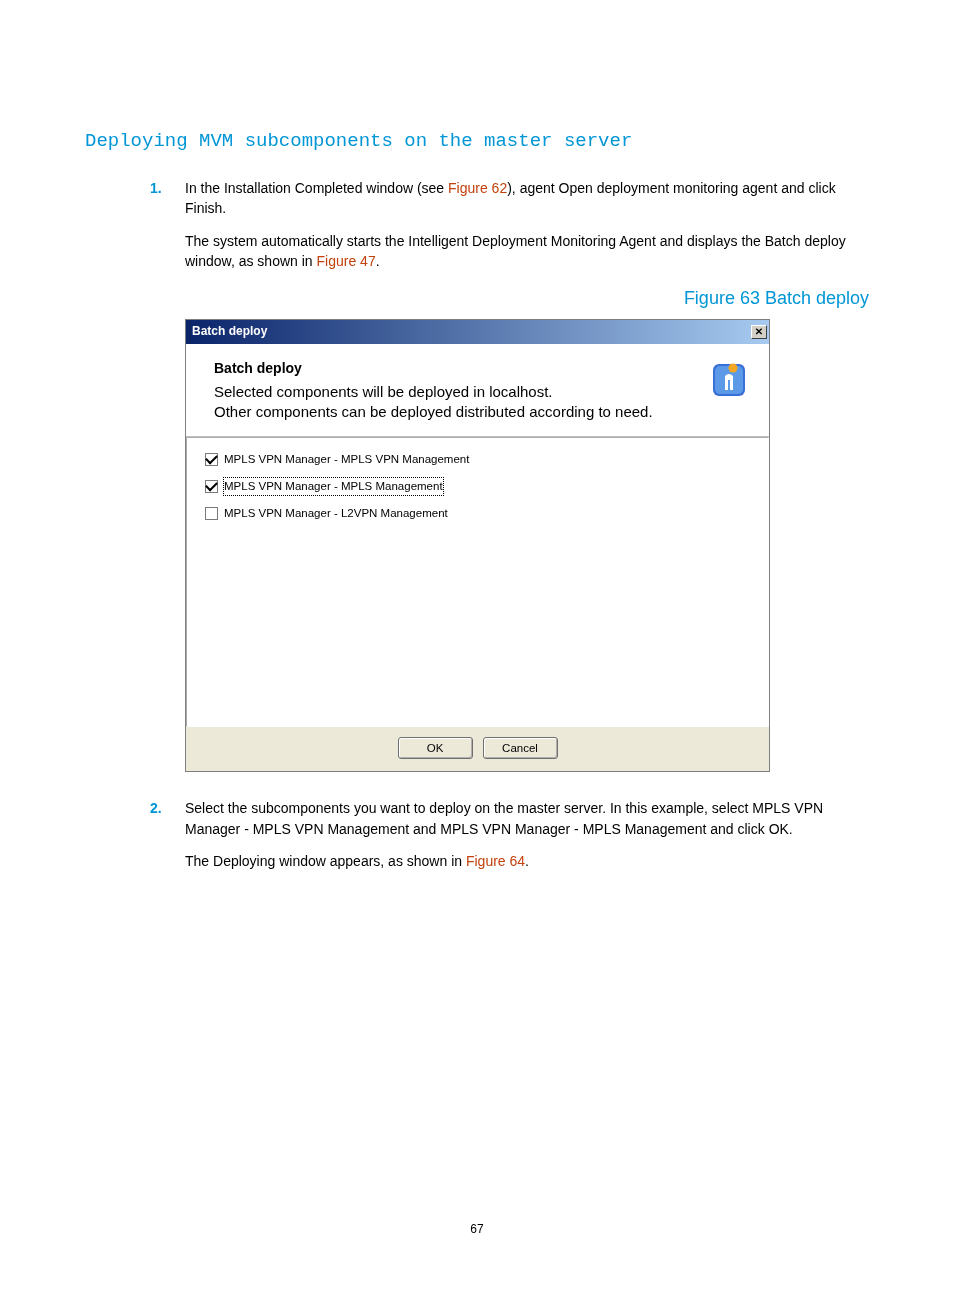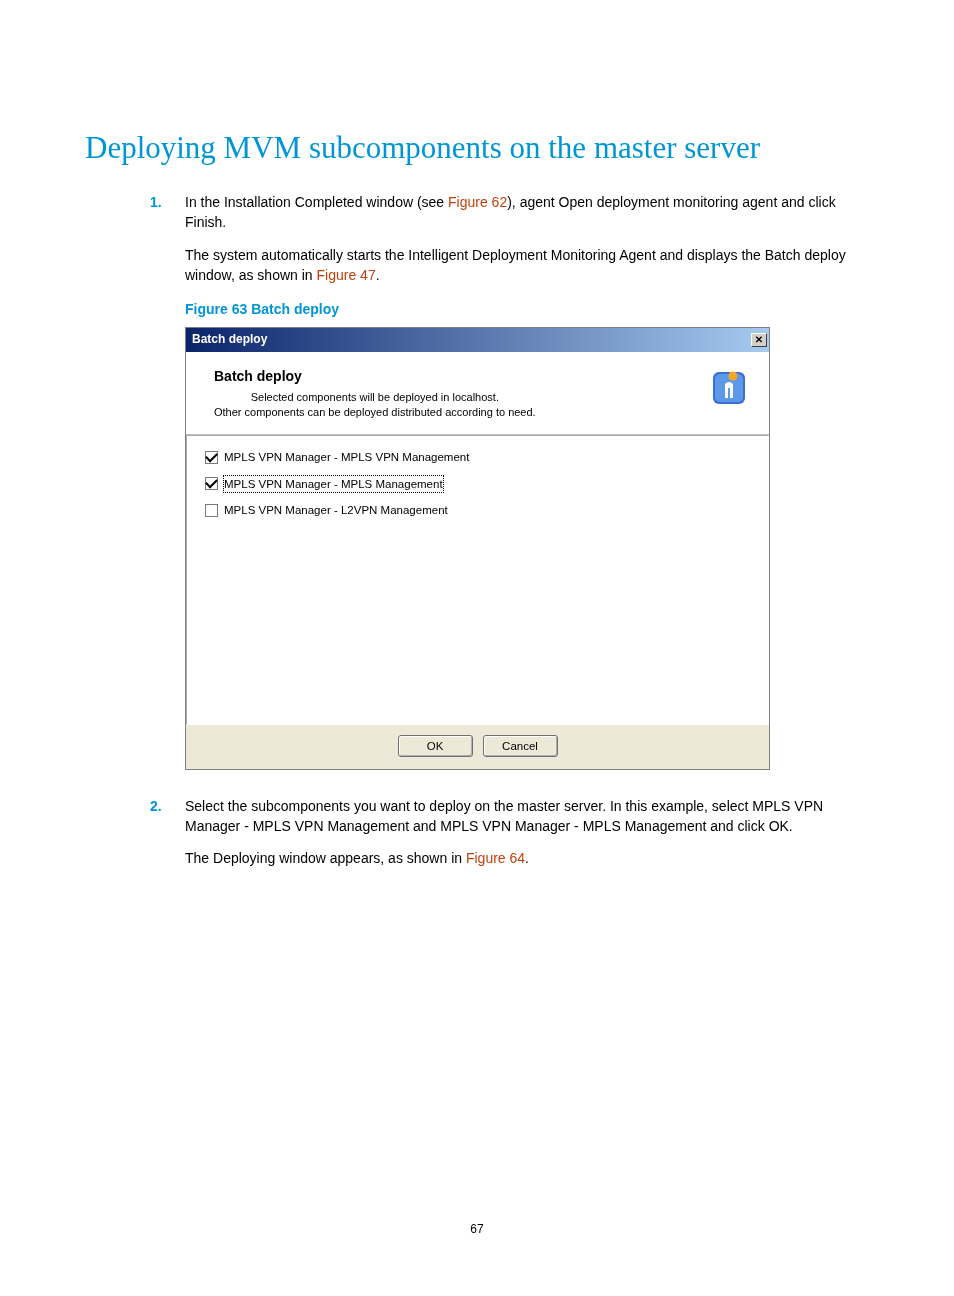--- a/index.html
+++ b/index.html
@@ -10,24 +10,24 @@
     font-family: Arial, Helvetica, sans-serif;
     color: #000;
     position: relative;
     font-size: 14px;
   }
   .page {
     padding: 130px 85px 0 85px;
   }
   h1.section-title {
     font-weight: 400;
-    font-size: 31px;
+    font-size: 19px;
     color: #0096d6;
     margin-bottom: 26px;
-    font-family: Liberation Serif, serif;
+    font-family: Liberation Mono, monospace;
   }
   ol.steps {
     list-style: none;
     padding-left: 100px;
   }
   ol.steps > li {
     position: relative;
     margin-bottom: 18px;
     line-height: 1.45;
   }
@@ -41,23 +41,24 @@
   }
   .body-text {
     margin-bottom: 12px;
     font-size: 14px;
     line-height: 1.45;
   }
   .bold { font-weight: 400; }
   .link { color: #c2410c; }
   .figure-caption {
     color: #0096d6;
-    font-weight: 700;
-    font-size: 14px;
+    font-weight: 400;
+    font-size: 18px;
     margin: 14px 0 8px 0;
+    text-align: right;
   }
 
   
   .dialog {
     width: 585px;
     background: #ece9d8;
     border: 1px solid #7f7f7f;
     margin-bottom: 26px;
     font-family: Tahoma, Arial, sans-serif;
   }
@@ -97,24 +98,23 @@
     justify-content: space-between;
     align-items: flex-start;
   }
   .dialog-header-text .dh-title {
     font-weight: 700;
     font-size: 14px;
     margin-bottom: 4px;
     font-family: Tahoma, Arial, sans-serif;
   }
   .dialog-header-text .dh-line {
-    font-size: 11px;
+    font-size: 15px;
     line-height: 1.35;
     font-family: Tahoma, Arial, sans-serif;
-    text-align: center;
   }
   .dialog-icon {
     width: 44px;
     height: 44px;
     flex-shrink: 0;
     margin-right: 2px;
   }
   .dialog-body {
     background: #fff;
     border: 1px inset #fff;

